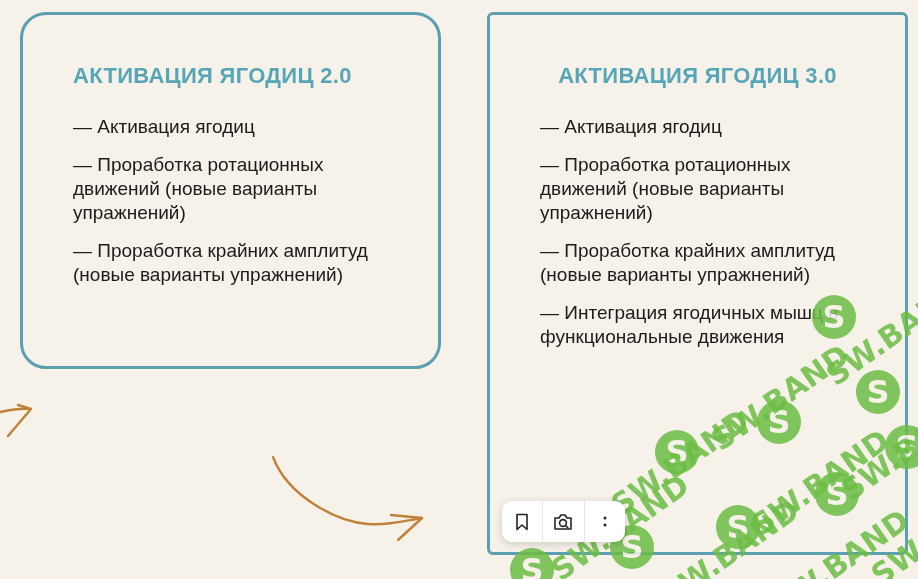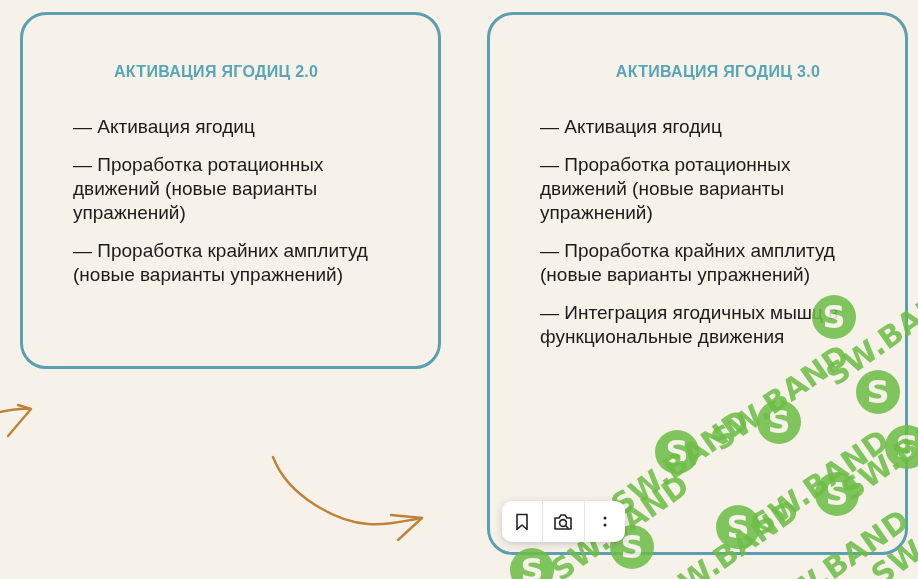--- a/index.html
+++ b/index.html
@@ -8,26 +8,25 @@
     background:#f7f2e9;
     font-family:"Liberation Sans", "DejaVu Sans", sans-serif;
     color:#1c1c1c;
   }
   .card {
     position:absolute; box-sizing:border-box;
     border:3px solid #5b9fb0; border-radius:26px;
     background:#f7f2e9;
   }
   #card-left { left:20px; top:12px; width:421px; height:357px; }
-  #card-right { left:487px; top:12px; width:421px; height:543px; }
+  #card-right { left:487px; top:12px; width:421px; height:543px;border-radius:6px; }
   .card-title {
     position:absolute; top:48px; left:0; right:0;
-    font-weight:bold; font-size:16px; letter-spacing:0.3px;
+    font-weight:bold; font-size:22px; letter-spacing:0.3px;
     color:#57a6b8;
-    margin-left:41px;
   }
   #card-left .card-title { left:50px; }
   #card-right .card-title { text-align:center; left:0; }
   .items { position:absolute; left:50px; top:100px; right:30px; }
   .item { font-size:19px; line-height:24px; margin-bottom:14px; }
   .arrow { position:absolute; }
   .toolbar {
     position:absolute; left:502px; top:501px; width:123px; height:41px;
     background:#ffffff; border-radius:10px;
     box-shadow:0 2px 8px rgba(0,0,0,0.18);

